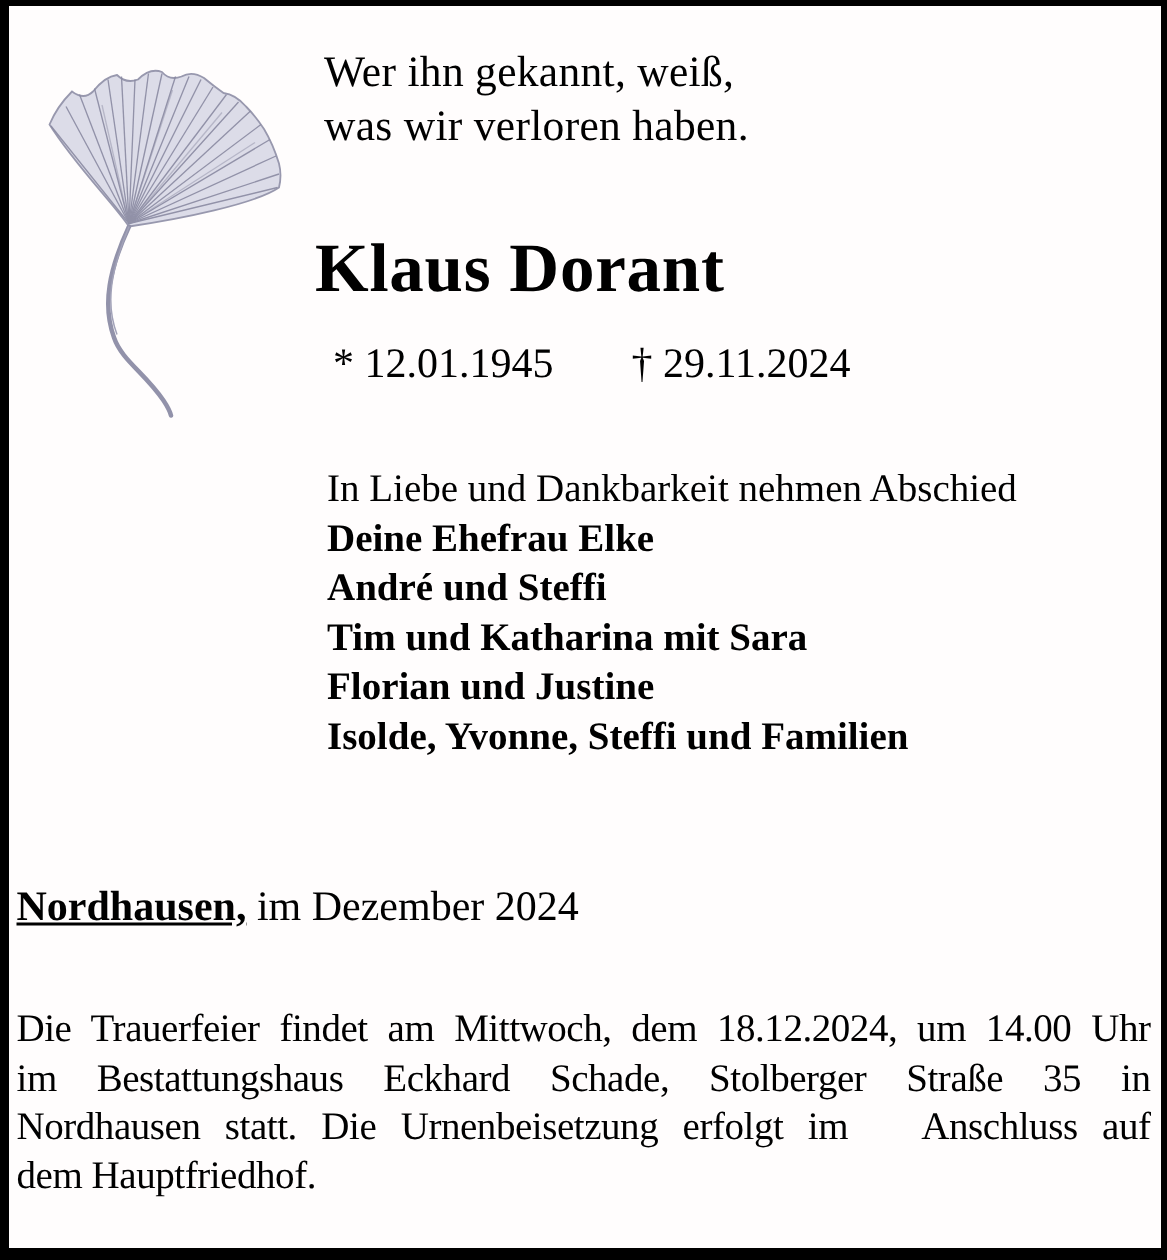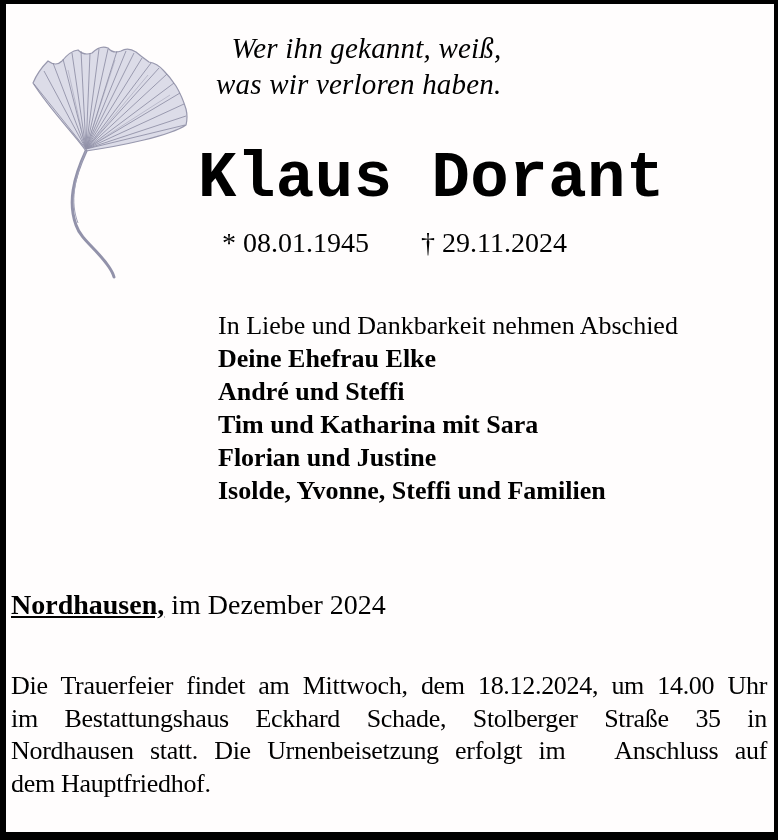--- a/index.html
+++ b/index.html
@@ -10,28 +10,27 @@
     background:#fffdfd;
     border-style:solid;border-color:#000;
     border-left-width:6px;border-top-width:4px;border-right-width:4px;border-bottom-width:8px;
     overflow:hidden;
     font-family:"Liberation Serif","DejaVu Serif",serif;
     color:#000;
   }
   .leaf{position:absolute;left:14px;top:36px;width:178px;height:250px;}
   .quote{
     position:absolute;left:210px;top:26px;
-    font-style:italic;font-size:29px;line-height:36px;
+    font-size:29px;line-height:36px;
     letter-spacing:0.2px;
-    text-align:right;
   }
   .name{
-    position:absolute;left:192px;top:142px;
-    font-weight:bold;font-size:64px;line-height:66px;
-    letter-spacing:0.5px;white-space:nowrap;font-family:Liberation Mono, monospace;
+    position:absolute;left:204px;top:142px;
+    font-weight:bold;font-size:46px;line-height:66px;
+    letter-spacing:0.5px;white-space:nowrap;
   }
   .dates{
     position:absolute;left:216px;top:222px;
     display:flex;gap:52px;
     font-size:28px;line-height:34px;white-space:nowrap;
   }
   .farewell{
     position:absolute;left:212px;top:305px;
     font-size:26px;line-height:33px;white-space:nowrap;
   }
@@ -92,21 +91,21 @@
   </svg>
 
   <div class="quote">
     <div>Wer ihn gekannt, weiß,</div>
     <div>was wir verloren haben.</div>
   </div>
 
   <div class="name">Klaus Dorant</div>
 
   <div class="dates">
-    <span>* 08.01.1945</span>
+    <span>* 12.01.1945</span>
     <span>† 29.11.2024</span>
   </div>
 
   <div class="farewell">
     <div>In Liebe und Dankbarkeit nehmen Abschied</div>
     <div class="bold">Deine Ehefrau Elke</div>
     <div class="bold">André und Steffi</div>
     <div class="bold">Tim und Katharina mit Sara</div>
     <div class="bold">Florian und Justine</div>
     <div class="bold">Isolde, Yvonne, Steffi und Familien</div>

